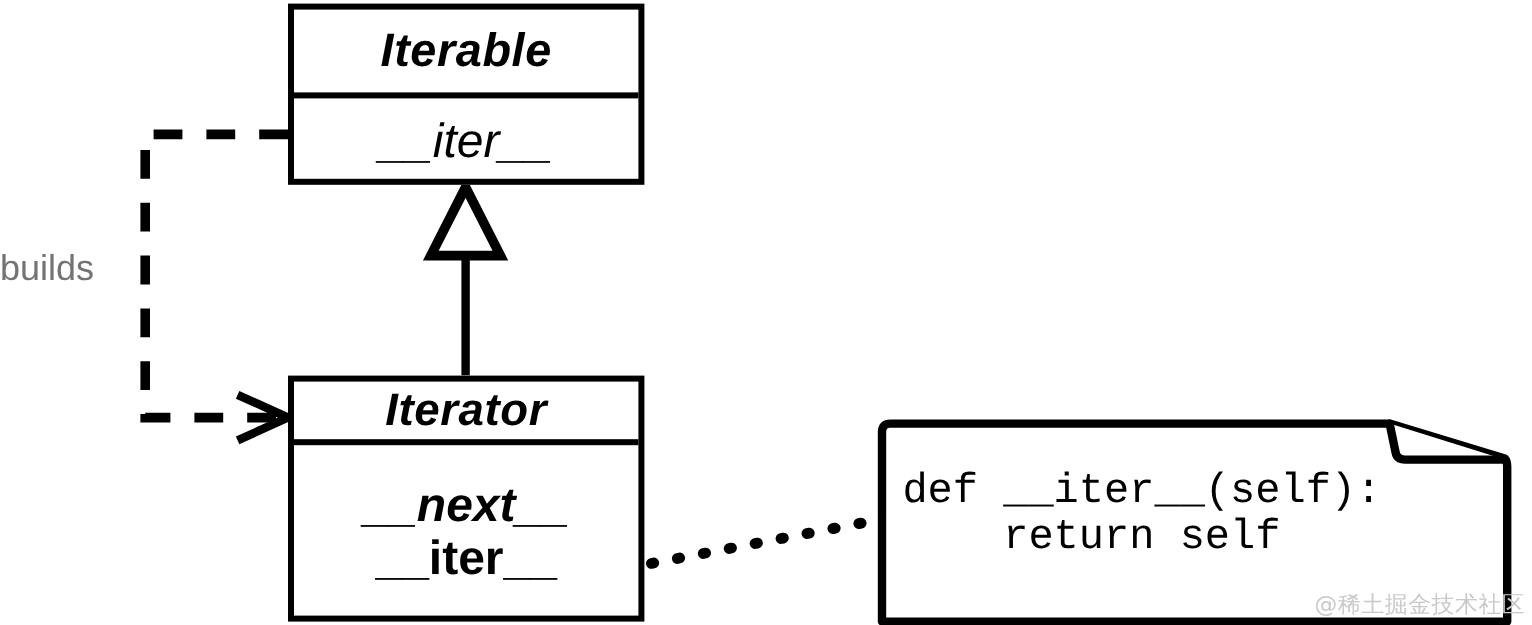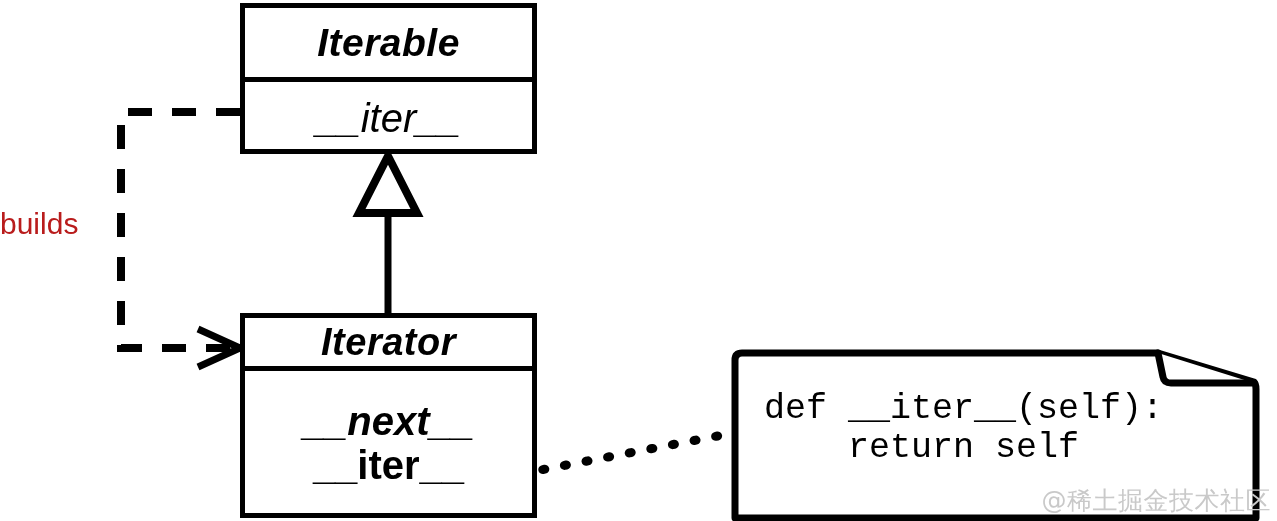--- a/index.html
+++ b/index.html
@@ -101,49 +101,49 @@
   
   #note-box {
     position: absolute;
     left: 730px;
     top: 352px;
     width: 528px;
     height: 166px;
   }
   #note-text {
     position: absolute;
-    left: 34px;
+    left: 22px;
     top: 38px;
     width: 500px;
     font-family: "Liberation Mono", "DejaVu Sans Mono", monospace;
     font-size: 35px;
     line-height: 1.12;
     color: #000000;
     white-space: pre;
     letter-spacing: 0px;
   }
 
   
   #builds-label {
     position: absolute;
     left: 0px;
     top: 207px;
     font-family: "Liberation Sans", sans-serif;
     font-size: 30px;
-    color: #b91c1c;
+    color: #737373;
     white-space: nowrap;
   }
 
   
   #watermark {
     position: absolute;
     right: 6px;
     bottom: 4px;
     font-family: "DejaVu Sans", sans-serif;
-    font-size: 25px;
+    font-size: 19px;
     color: #c9c9c9;
     white-space: nowrap;
     letter-spacing: 0.5px;
   }
 </style>
 </head>
 <body>
 
 <div id="canvas">
 

